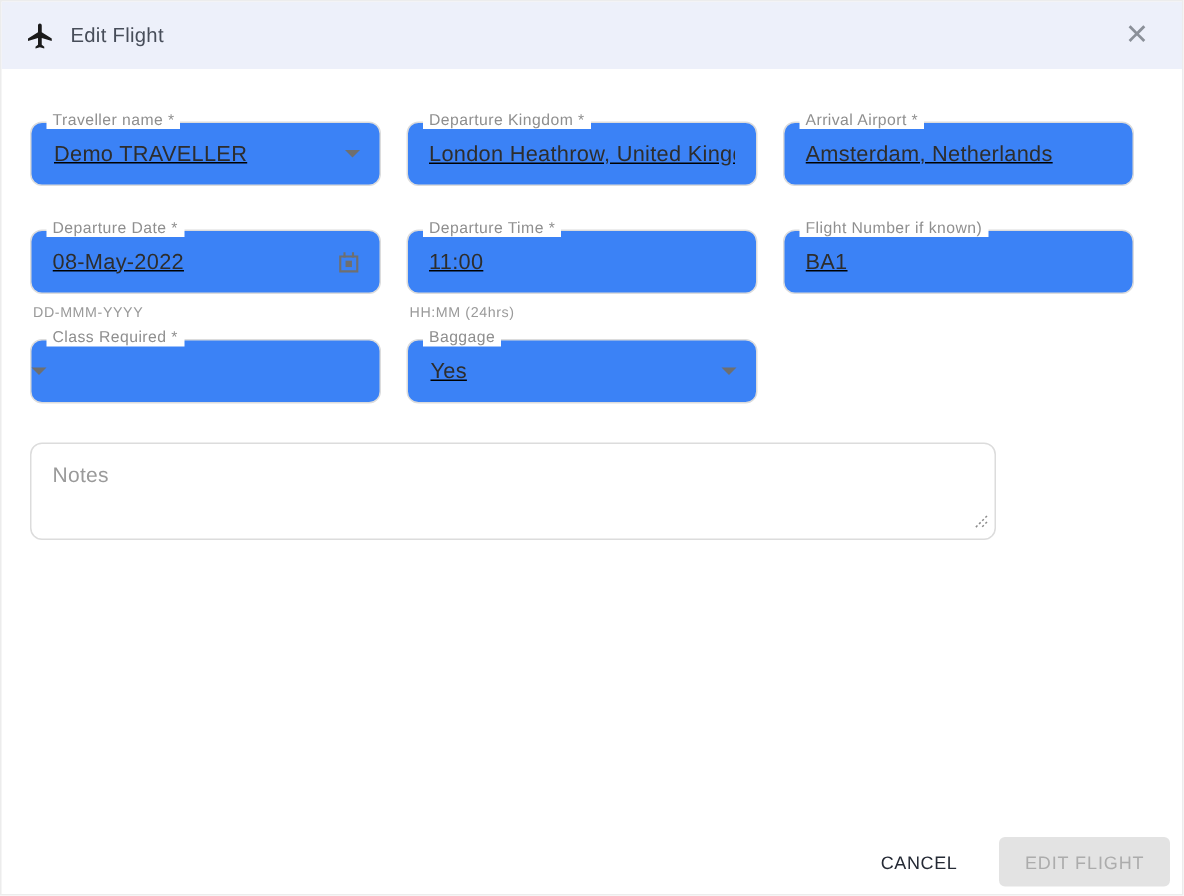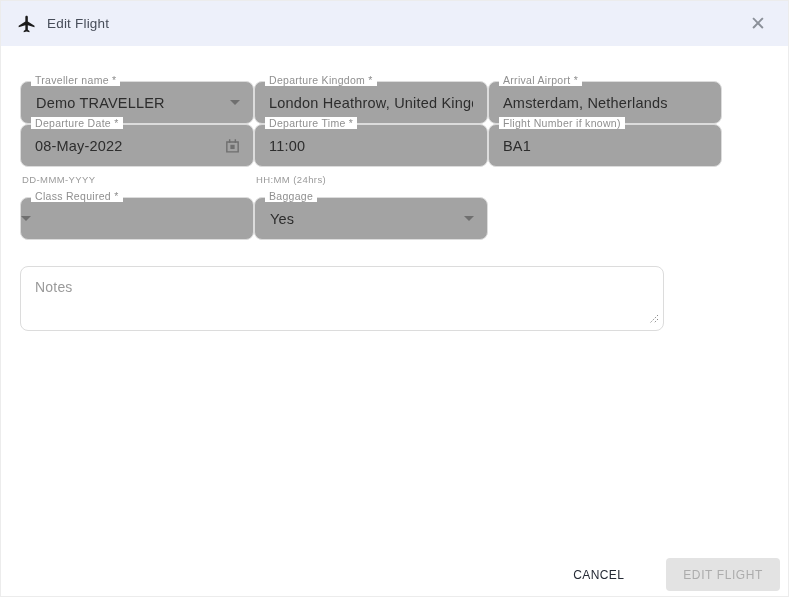--- a/index.html
+++ b/index.html
@@ -32,35 +32,37 @@
     margin-left: auto;
     background: none; border: none; cursor: pointer;
     color: #8b9099; font-size: 19px; line-height: 1;
     padding: 2px 6px;
     font-family: "Liberation Sans", sans-serif;
   }
   
   .grid {
     display: grid;
     grid-template-columns: 234px 234px 234px;
+    column-gap: 17px;
     padding-left: 19px;
   }
   .row1 { margin-top: 35px; }
-  .row2 { }
+  .row2 { margin-top: 29px; }
   .row3 { margin-top: 12px; }
   .field { position: relative; }
   .box {
     position: relative;
     height: 43px;
     border: 1px solid #dcdcdc;
     border-radius: 8px;
     box-sizing: border-box;
     display: flex;
     align-items: center;
-    background: #a3a3a3;
+    background: #3b82f6;
+    text-decoration: underline;
   }
   .flabel {
     position: absolute;
     top: -7px; left: 11px;
     background: #ffffff;
     padding: 0 4px;
     font-size: 10.5px;
     color: #8f8f8f;
     letter-spacing: 0.3px;
     white-space: nowrap;
@@ -125,21 +127,21 @@
     position: absolute;
     right: 5px; bottom: 7px;
     pointer-events: none;
   }
   
   .footer {
     position: absolute;
     right: 8px; bottom: 5px;
     display: flex;
     align-items: center;
-    gap: 32px;
+    gap: 18px;
   }
   .cancel-btn {
     background: none; border: none; cursor: pointer;
     font-size: 12px;
     color: #252a35;
     letter-spacing: 0.4px;
     padding: 8px 10px;
     font-family: "Liberation Sans", sans-serif;
   }
   .submit-btn {

